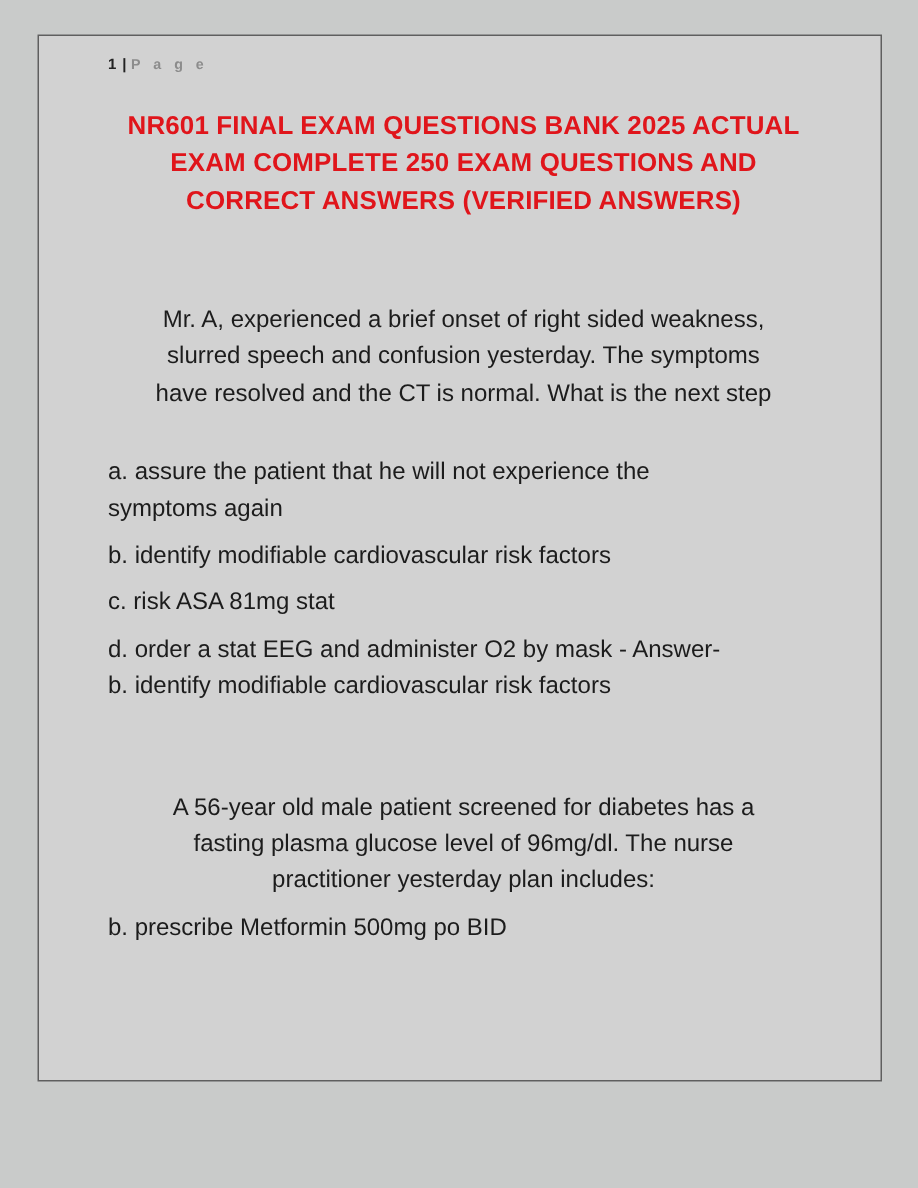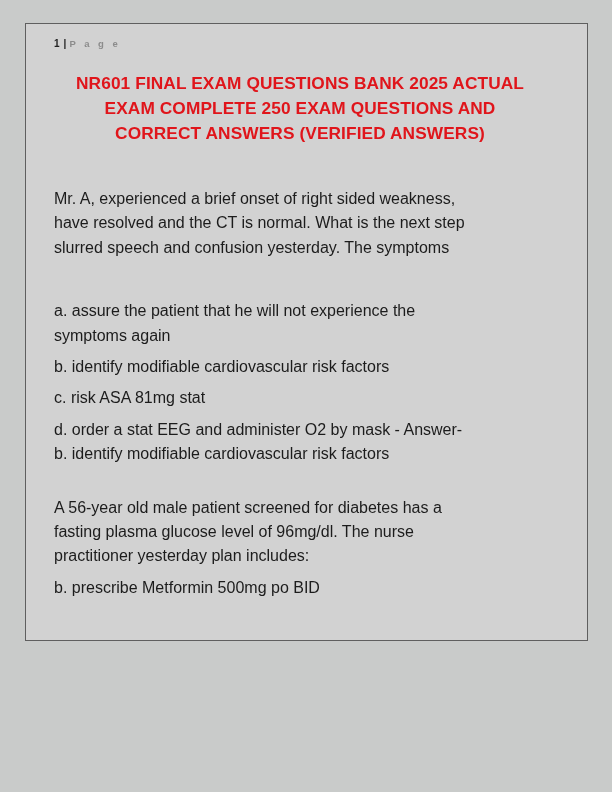--- a/index.html
+++ b/index.html
@@ -20,81 +20,81 @@
     overflow: hidden;
   }
   .canvas {
     position: relative;
     width: 612px; height: 792px;
     background: var(--canvas_bg);
   }
   .page {
     position: absolute;
     left: 25px; top: 23px;
-    width: 563px; height: 618px;
+    width: 563px; height: 698px;
     background: var(--page_bg);
     border: 1px solid var(--border);
-    padding: 14px 41px 0 28px;
+    padding: 14px 41px 0 46px;
     overflow: hidden;
   }
   .page-header {
     font-size: 10px;
     line-height: 12px;
     color: var(--header_dark);
   }
   .pg-num { font-weight: 700; color: var(--header_dark); }
   .pg-sep { font-weight: 700; color: var(--header_dark); margin: 0 3px 0 4px; }
   .pg-label {
     color: var(--header_gray);
     font-weight: 600;
     letter-spacing: 3px;
     font-size: 9.5px;
   }
   .doc-title {
-    margin: 21px 0 12px 0;
+    margin: 21px 0 0 0;
     font-size: 17.3px;
     font-weight: 700;
     line-height: 25px;
     text-align: center;
     color: var(--title_red);
     letter-spacing: 0.1px;
   }
   .doc-title .line { white-space: nowrap; }
   .question { display: flow-root; }
   .stem, .option {
     font-size: 16px;
     line-height: 24.4px;
     color: var(--body_text);
   }
   .stem .line, .option .line { white-space: nowrap; }
-  .stem { margin-top: 29px; }
+  .stem { margin-top: 56px; text-align: center; }
   .option { margin-top: 7px; }
-  .option.gap-top { margin-top: 39px; }
+  .option.gap-top { margin-top: 28px; }
 </style>
 </head>
 <body>
 
 <div class="canvas">
   <div class="page">
 
     <div class="page-header">
       <span class="pg-num">1</span><span class="pg-sep">|</span><span class="pg-label">P a g e</span>
     </div>
 
     <h1 class="doc-title">
         <div class="line">NR601 FINAL EXAM QUESTIONS BANK 2025 ACTUAL</div>
         <div class="line">EXAM COMPLETE 250 EXAM QUESTIONS AND</div>
         <div class="line">CORRECT ANSWERS (VERIFIED ANSWERS)</div>
       </h1>
 
     <div class="question">
       <div class="stem">
           <div class="line">Mr. A, experienced a brief onset of right sided weakness,</div>
+          <div class="line">slurred speech and confusion yesterday. The symptoms</div>
           <div class="line">have resolved and the CT is normal. What is the next step</div>
-          <div class="line">slurred speech and confusion yesterday. The symptoms</div>
         </div>
       <div class="option gap-top">
           <div class="line">a. assure the patient that he will not experience the</div>
           <div class="line">symptoms again</div>
         </div>
       <div class="option">
           <div class="line">b. identify modifiable cardiovascular risk factors</div>
         </div>
       <div class="option">
           <div class="line">c. risk ASA 81mg stat</div>

